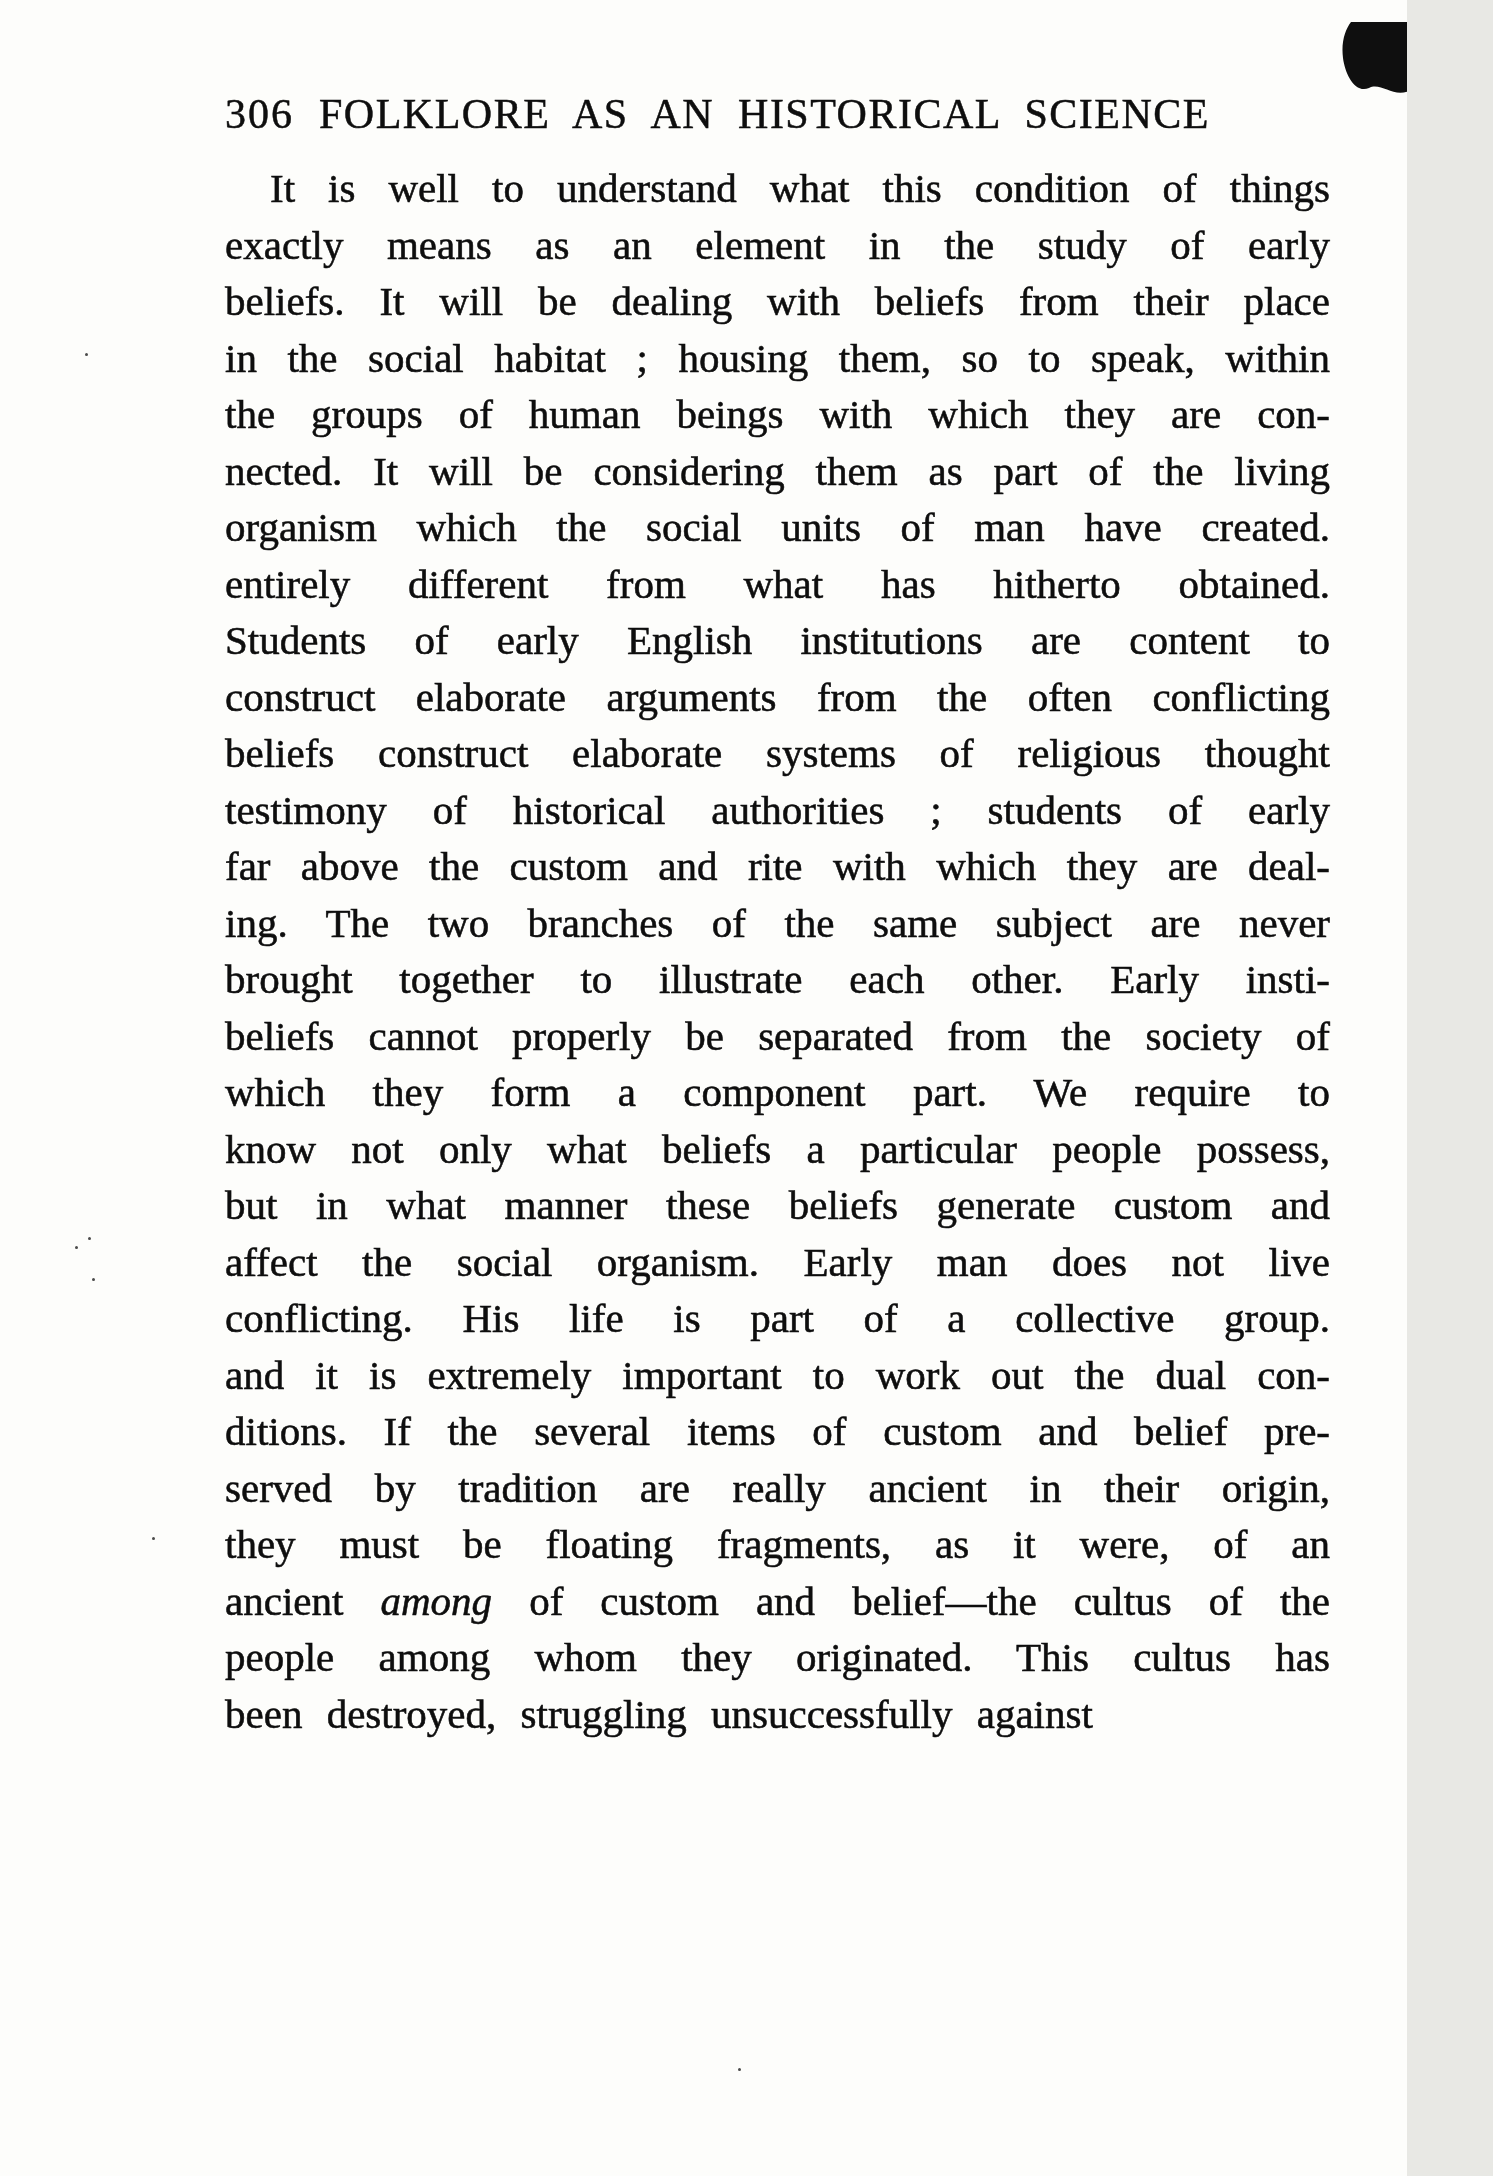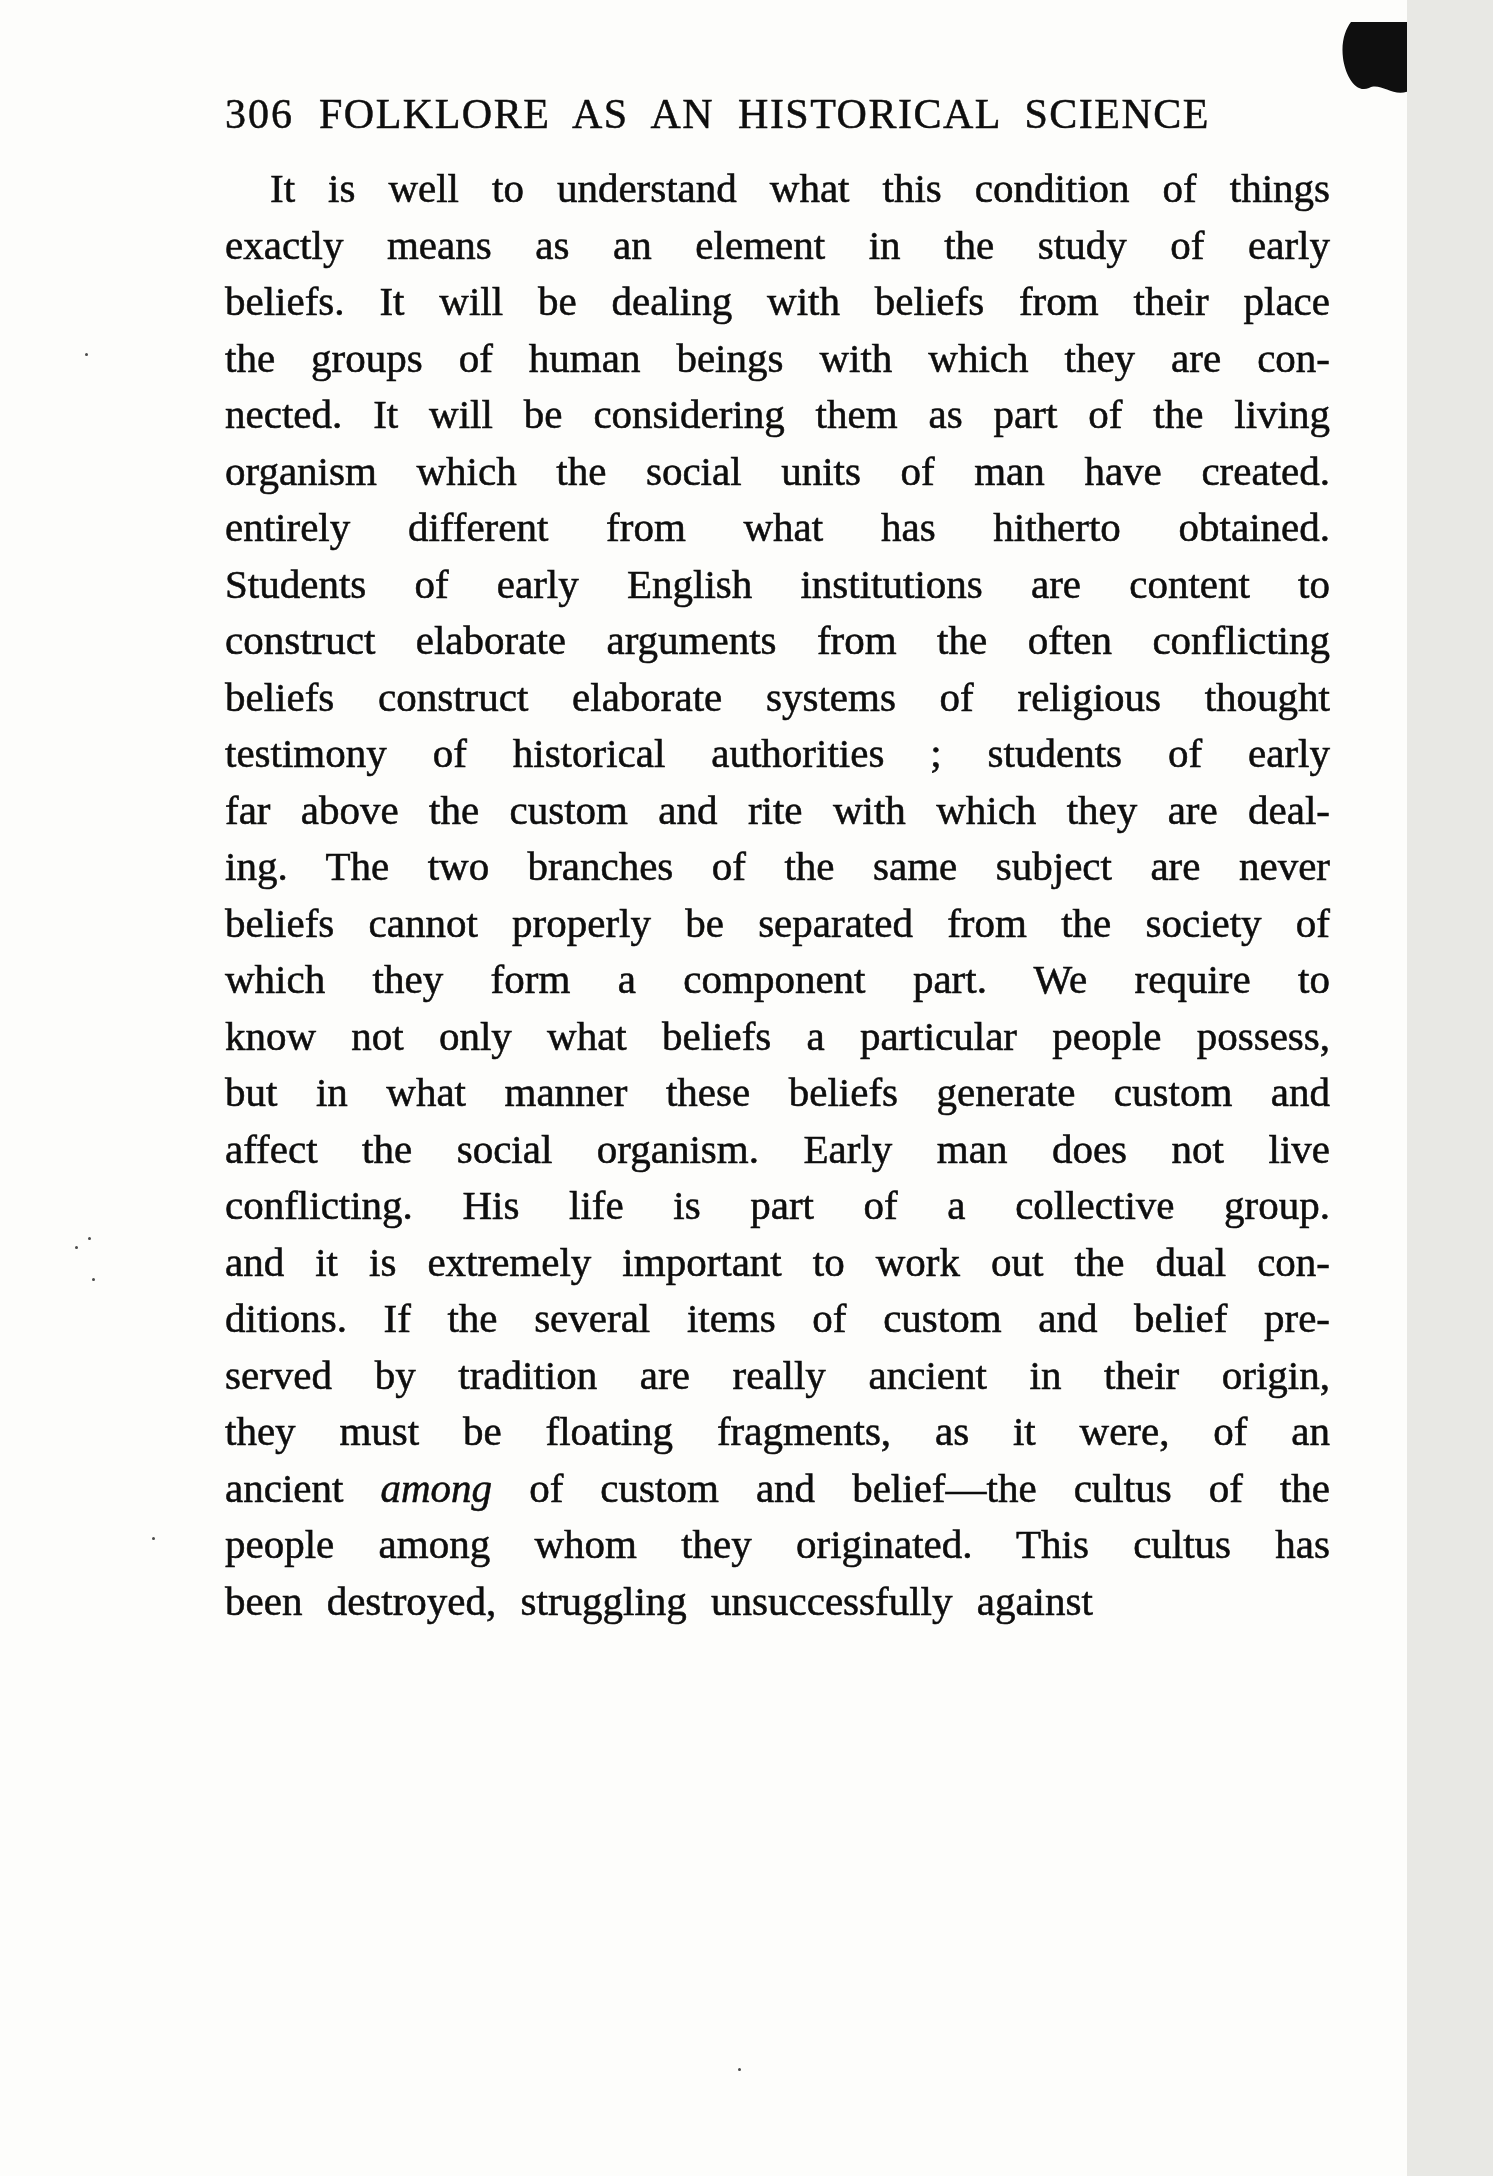--- a/index.html
+++ b/index.html
@@ -68,30 +68,32 @@
 <div class="page">
 
   <div class="header">
     <span class="pagenum">306</span><span class="title">FOLKLORE AS AN HISTORICAL SCIENCE</span>
   </div>
 
   <div class="bodytext" id="body-lines">
       <div class="line indent"><span>It is well to understand what this condition of things</span></div>
       <div class="line"><span>exactly means as an element in the study of early</span></div>
       <div class="line"><span>beliefs.  It will be dealing with beliefs from their place</span></div>
+      <div class="line"><span>in the social habitat ; housing them, so to speak, within</span></div>
       <div class="line"><span>the groups of human beings with which they are con-</span></div>
       <div class="line"><span>nected.  It will be considering them as part of the living</span></div>
       <div class="line"><span>organism which the social units of man have created.</span></div>
       <div class="line"><span>entirely different from what has hitherto obtained.</span></div>
       <div class="line"><span>Students of early English institutions are content to</span></div>
       <div class="line"><span>construct elaborate arguments from the often conflicting</span></div>
       <div class="line"><span>beliefs construct elaborate systems of religious thought</span></div>
       <div class="line"><span>testimony of historical authorities ; students of early</span></div>
       <div class="line"><span>far above the custom and rite with which they are deal-</span></div>
       <div class="line"><span>ing.  The two branches of the same subject are never</span></div>
+      <div class="line"><span>brought together to illustrate each other.  Early insti-</span></div>
       <div class="line"><span>beliefs cannot properly be separated from the society of</span></div>
       <div class="line"><span>which they form a component part.  We require to</span></div>
       <div class="line"><span>know not only what beliefs a particular people possess,</span></div>
       <div class="line"><span>but in what manner these beliefs generate custom and</span></div>
       <div class="line"><span>affect the social organism.  Early man does not live</span></div>
       <div class="line"><span>conflicting.  His life is part of a collective group.</span></div>
       <div class="line"><span>and it is extremely important to work out the dual con-</span></div>
       <div class="line"><span>ditions.  If the several items of custom and belief pre-</span></div>
       <div class="line"><span>served by tradition are really ancient in their origin,</span></div>
       <div class="line"><span>they must be floating fragments, as it were, of an</span></div>

